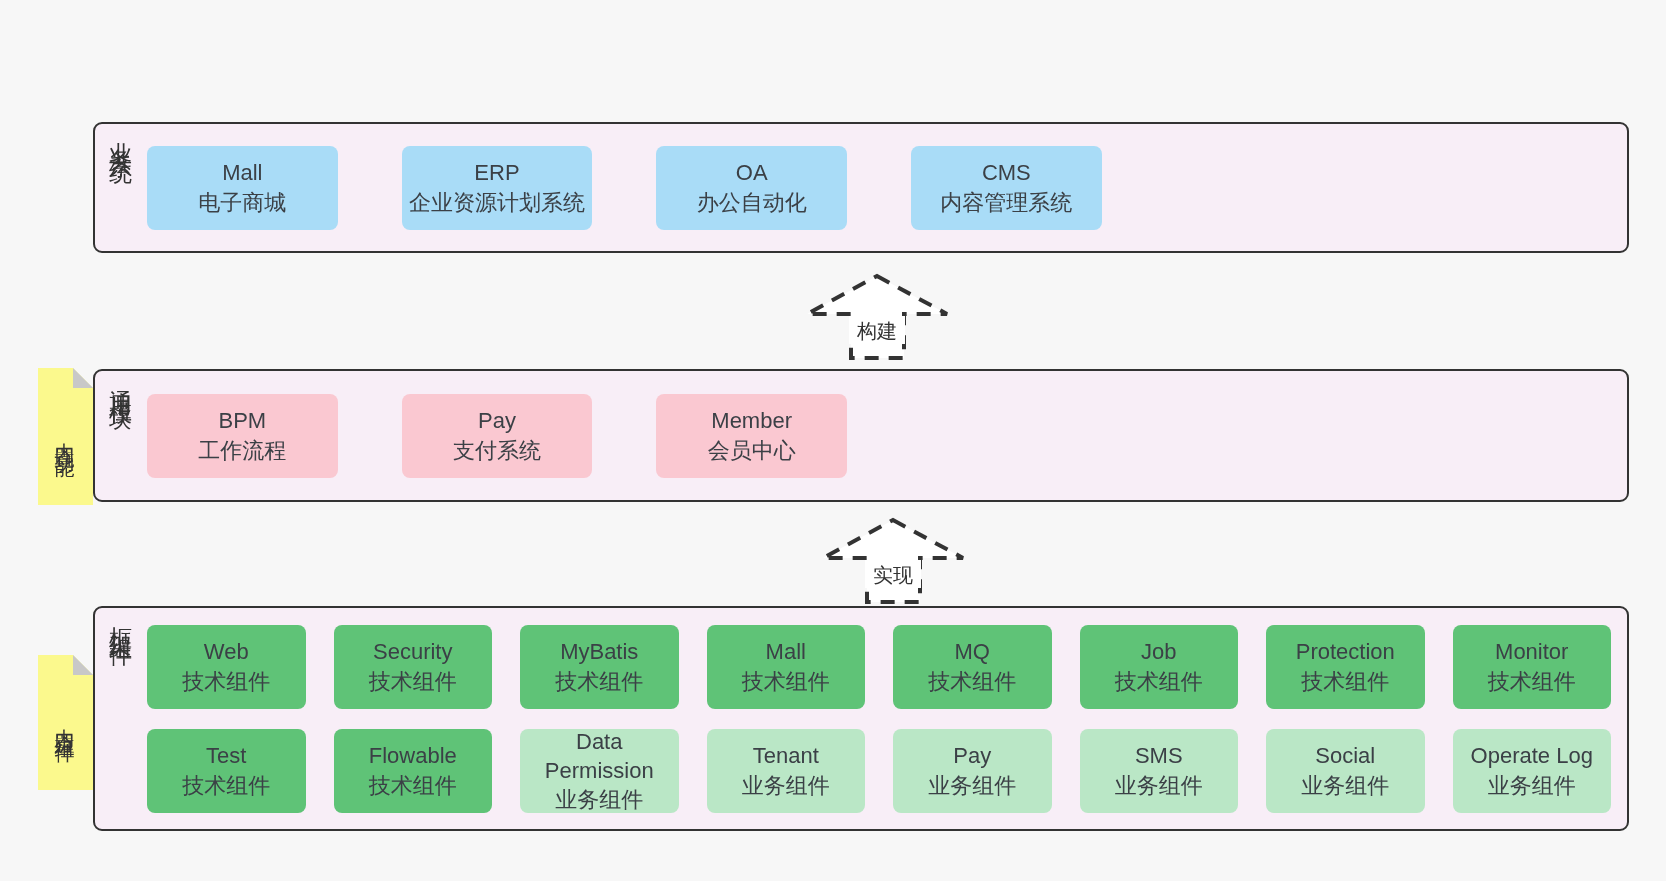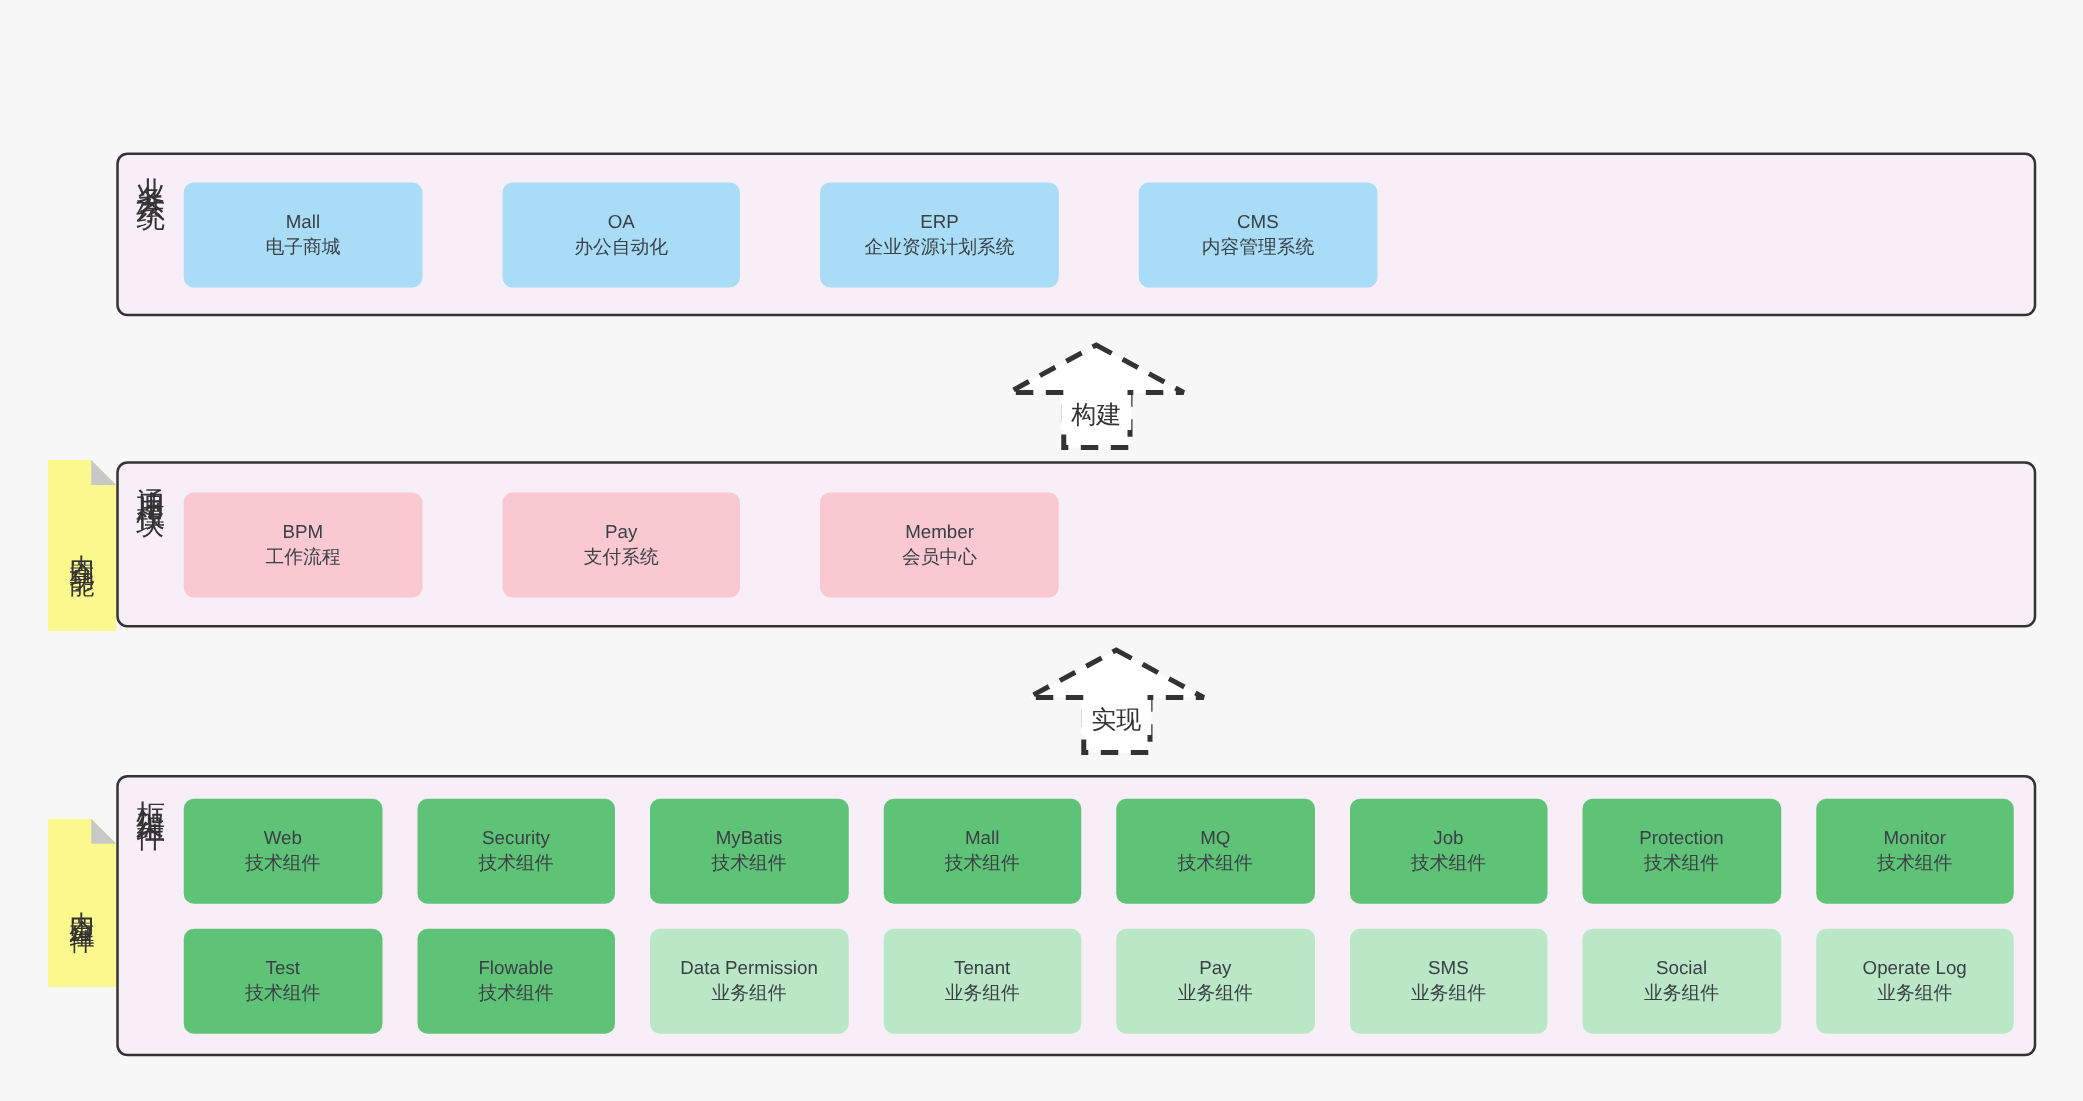--- a/index.html
+++ b/index.html
@@ -9,39 +9,39 @@
     font-family:"Liberation Sans","DejaVu Sans",sans-serif;
     color:#383838;
   }
   .layer{
     position:absolute;left:93px;width:1536px;box-sizing:border-box;
     background:var(--c-layer,#f8eef7);
     border:2px solid #333;border-radius:9px;
   }
   #layer-business{top:122px;height:131px;}
   #layer-modules{top:369px;height:133px;}
-  #layer-components{top:620px;height:225px;}
+  #layer-components{top:606px;height:225px;}
 
   .layer-label{
     position:absolute;left:11px;top:0;bottom:0;
     display:flex;align-items:center;
     writing-mode:vertical-rl;text-orientation:upright;
     font-size:23px;letter-spacing:6px;color:#333;
   }
   .content{
     position:absolute;left:52px;right:16px;top:0;bottom:0;
     display:grid;align-content:center;
   }
   .cols-6{grid-template-columns:repeat(6,1fr);column-gap:64px;}
   .cols-8{grid-template-columns:repeat(8,1fr);column-gap:28px;row-gap:20px;}
 
   .box{
     height:84px;border-radius:8px;
     display:flex;flex-direction:column;justify-content:center;align-items:center;
-    text-align:center;font-size:15px;line-height:1.32;color:#3b4046;
+    text-align:center;font-size:22px;line-height:1.32;color:#3b4046;
     padding:0 4px;box-sizing:border-box;
   }
   .box .en{white-space:normal;}
   .v-blue{background:var(--c-blue,#a9dcf7);}
   .v-red{background:var(--c-red,#ef686d);}
   .v-pink{background:var(--c-pink,#fac8d1);}
   .v-green{background:var(--c-green,#5fc377);}
   .v-lightgreen{background:var(--c-lightgreen,#bae7c6);}
 
   .note{
@@ -77,26 +77,26 @@
 <body style="--c-page: #f7f7f7; --c-layer: #f8eef7; --c-blue: #a9dcf7; --c-red: #ef686d; --c-pink: #fac8d1; --c-green: #5fc377; --c-lightgreen: #bae7c6; --c-note: #fbf98d;">
 
 <section class="layer" id="layer-business">
   <span class="layer-label">业务系统</span>
   <div class="content cols-6" id="grid-business">
       <div class="box v-blue">
         <span class="en">Mall</span>
         <span class="zh">电子商城</span>
       </div>
       <div class="box v-blue">
+        <span class="en">ERP</span>
+        <span class="zh">企业资源计划系统</span>
+      </div>
+      <div class="box v-blue">
         <span class="en">OA</span>
         <span class="zh">办公自动化</span>
-      </div>
-      <div class="box v-blue">
-        <span class="en">ERP</span>
-        <span class="zh">企业资源计划系统</span>
       </div>
       <div class="box v-blue">
         <span class="en">CMS</span>
         <span class="zh">内容管理系统</span>
       </div>
     </div>
 </section>
 
 <svg class="arrow-svg" id="arrow-build" width="156" height="96" viewBox="0 0 156 96">
   <polygon class="arrow-shape" points="78,8 148,46 105,46 105,90 52,90 52,46 8,46"></polygon>

